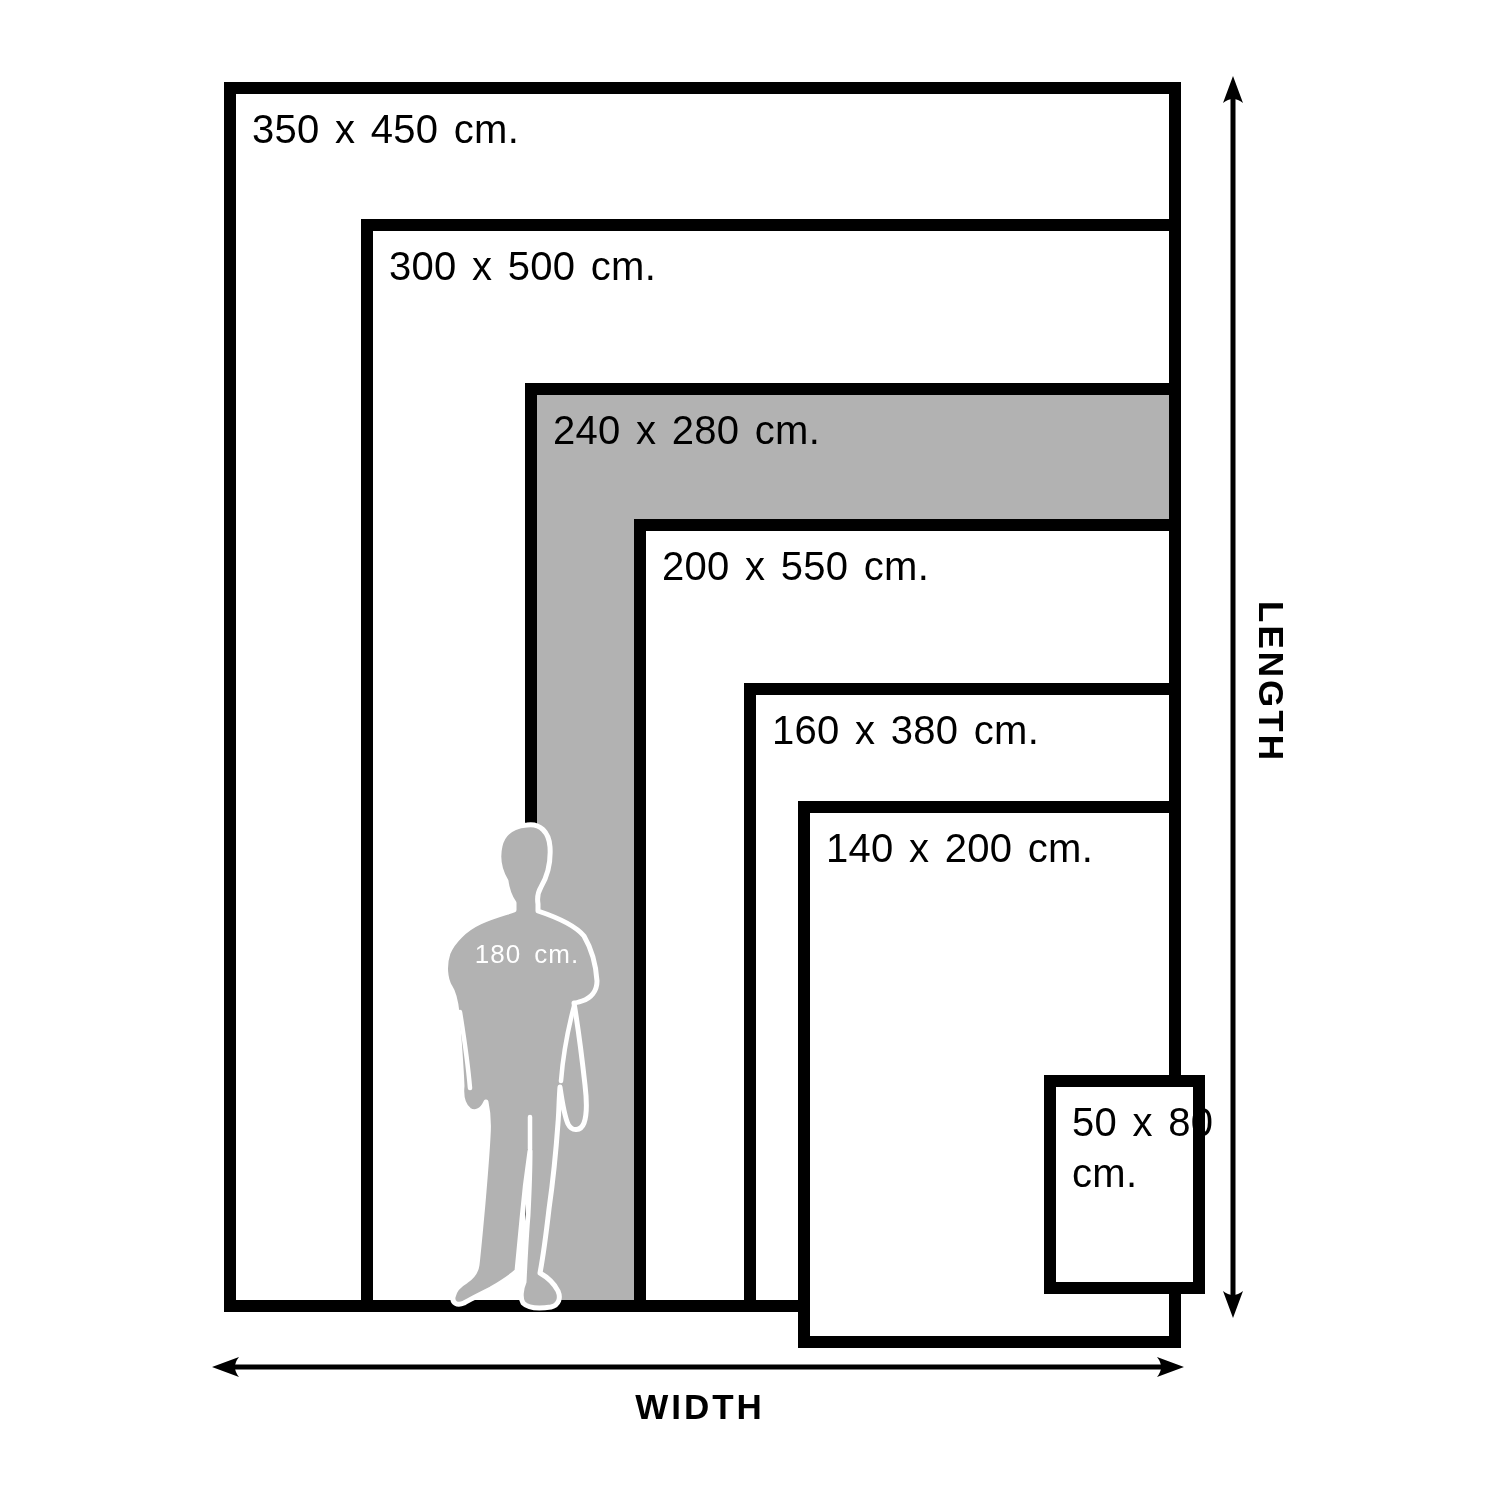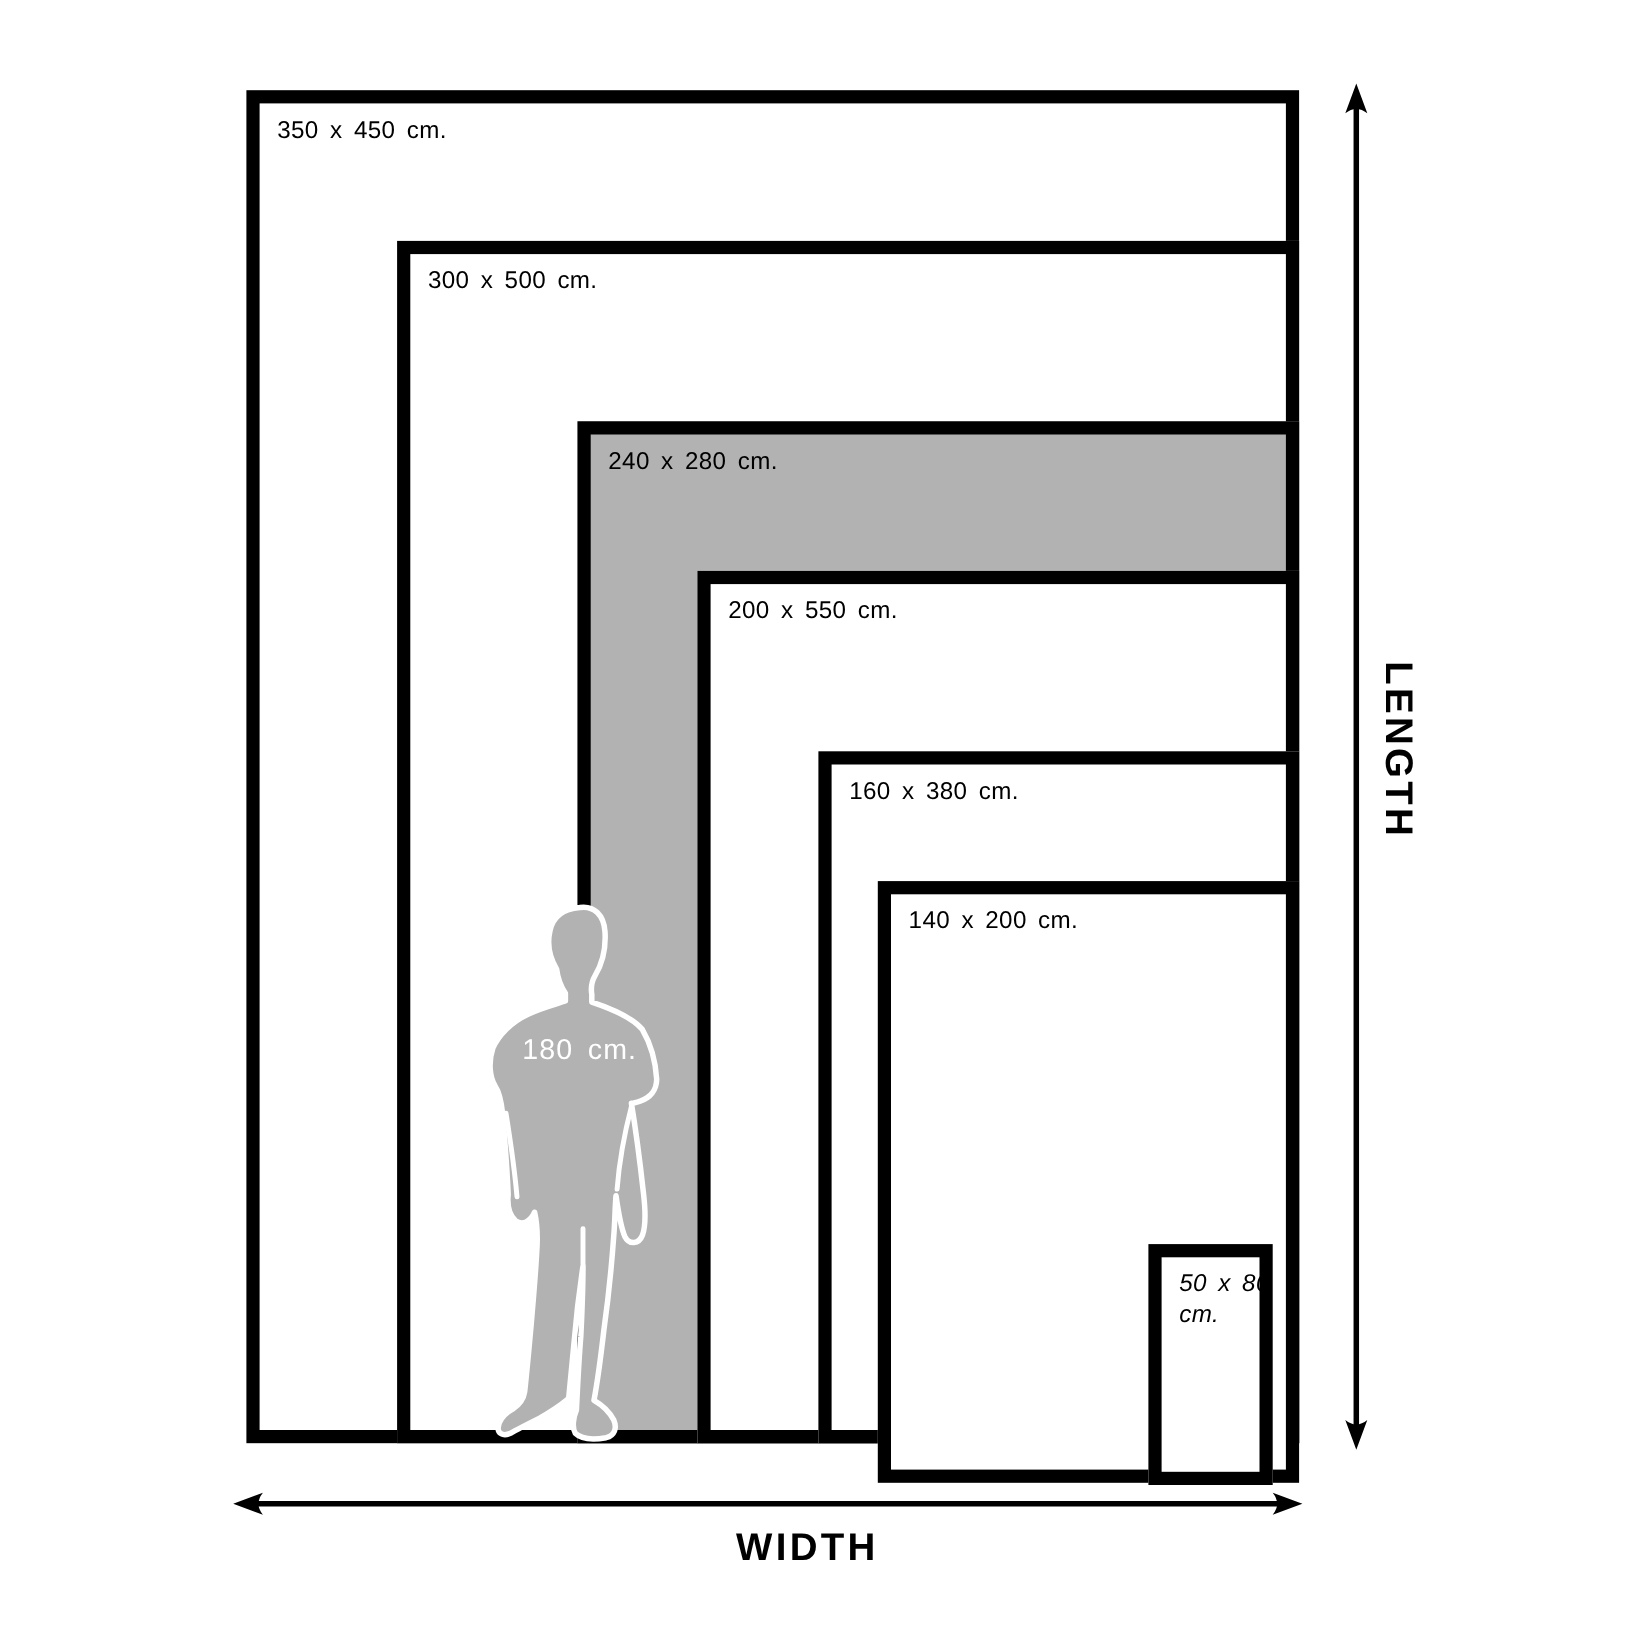--- a/index.html
+++ b/index.html
@@ -21,21 +21,21 @@
     border: 12px solid var(--line, #000000);
     background: #ffffff;
   }
   .size-rect.highlighted {
     background: var(--highlight, #b2b2b2);
   }
   .size-label {
     display: inline-block;
     width: max-content;
     margin: 10px 0 0 16px;
-    font-size: 22px;
+    font-size: 40px;
     line-height: 1.27;
     letter-spacing: 0.3px;
     word-spacing: 4px;
     color: var(--line, #000000);
     white-space: pre-line;
   }
   .person {
     position: absolute;
     left: 435px;
     top: 815px;
@@ -77,21 +77,21 @@
   }
   .axis-label {
     position: absolute;
     font-weight: 700;
     font-size: 35px;
     letter-spacing: 3px;
     color: var(--line, #000000);
     white-space: nowrap;
   }
   .width-label {
-    left: 734px;
+    left: 700px;
     top: 1387px;
     transform: translateX(-50%);
   }
   .length-label {
     left: 1271px;
     top: 682px;
     transform: translate(-50%, -50%) rotate(90deg);
   }
 </style>
 </head>
@@ -99,21 +99,21 @@
 
 <div class="canvas">
 
   <div>
       <div class="size-rect" style="left: 224px; top: 82px; width: 957px; height: 1230px; z-index: 10;"><div class="size-label">350 x 450 cm.</div></div>
       <div class="size-rect" style="left: 361px; top: 219px; width: 820px; height: 1093px; z-index: 11;"><div class="size-label">300 x 500 cm.</div></div>
       <div class="size-rect highlighted" style="left: 525px; top: 383px; width: 656px; height: 929px; z-index: 12;"><div class="size-label">240 x 280 cm.</div></div>
       <div class="size-rect" style="left: 634px; top: 519px; width: 547px; height: 793px; z-index: 13;"><div class="size-label">200 x 550 cm.</div></div>
       <div class="size-rect" style="left: 744px; top: 683px; width: 437px; height: 629px; z-index: 14;"><div class="size-label">160 x 380 cm.</div></div>
       <div class="size-rect" style="left: 798px; top: 765px; width: 383px; height: 547px; z-index: 15; margin-top: 36px;"><div class="size-label">140 x 200 cm.</div></div>
-      <div class="size-rect" style="left: 1044px; top: 1131px; width: 113px; height: 219px; z-index: 16; font-style: italic;"><div class="size-label">50 x 80
+      <div class="size-rect" style="left: 1044px; top: 1075px; width: 161px; height: 219px; z-index: 16;"><div class="size-label">50 x 80
 cm.</div></div>
     </div>
 
   <svg class="person" viewBox="0 0 190 505" aria-hidden="true">
     <path class="person-body" d="
       M92,10
       C105,8 114,17 115,32
       C116,48 112,62 106,72
       C103,77 102,83 103,89
       L103,96

